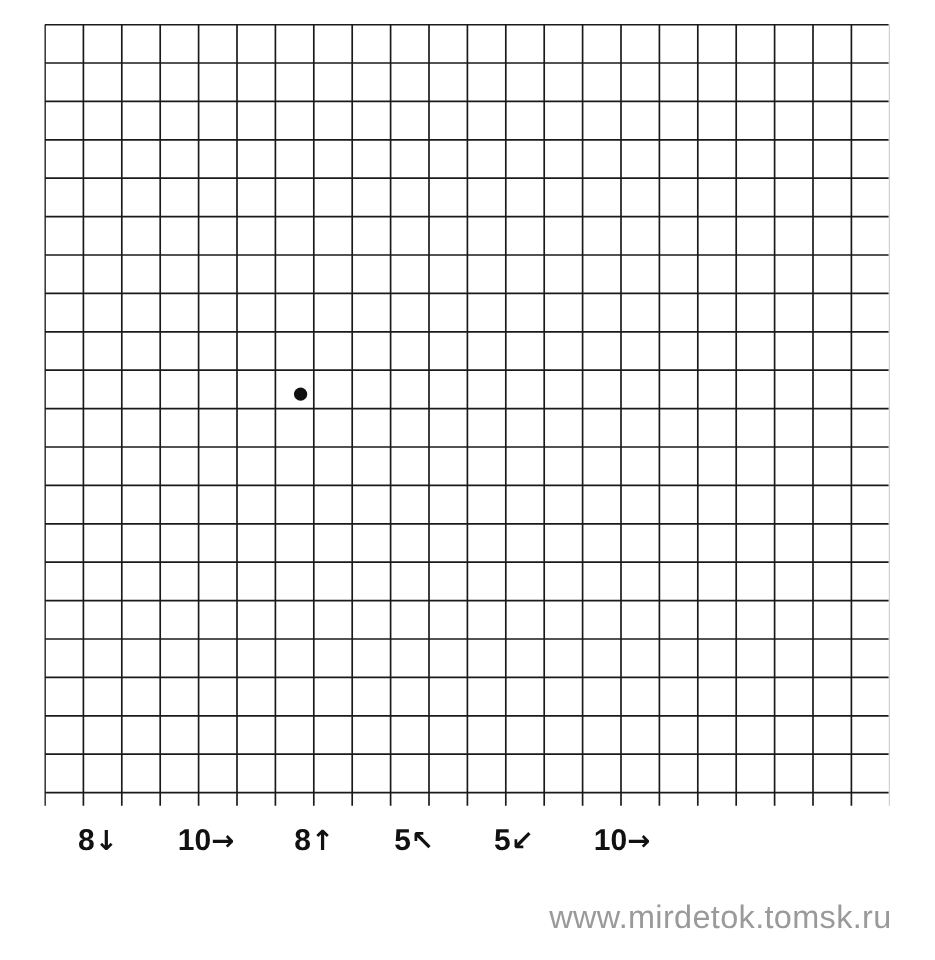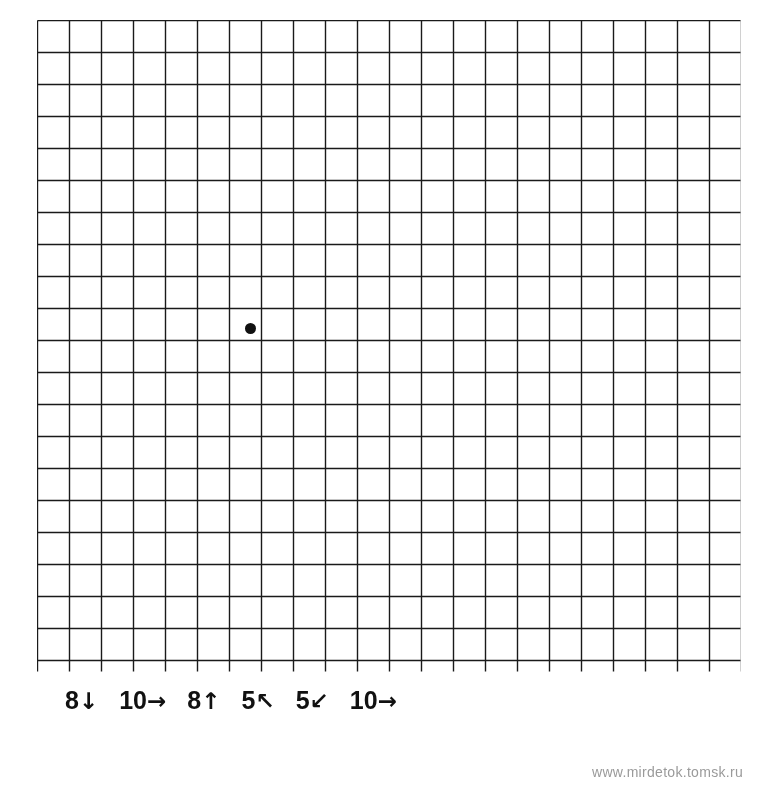--- a/index.html
+++ b/index.html
@@ -56,39 +56,40 @@
     display: flex;
     align-items: center;
     font-size: 25px;
     font-weight: bold;
     color: #111111;
     letter-spacing: 0px;
   }
   .instr-item {
     white-space: nowrap;
     margin-right: 21px;
+    margin-left: 29px;
   }
   .instr-item:first-child {
     margin-left: 28px;
   }
   .instr-num {
     font-weight: bold;
   }
   .instr-arrow {
     font-weight: bold;
     font-family: "DejaVu Sans", sans-serif;
     font-size: 23px;
   }
 
   
   .watermark {
     position: absolute;
     right: 36px;
     bottom: 20px;
-    font-size: 14px;
+    font-size: 27px;
     color: #9a9a9a;
     font-family: "Liberation Sans", sans-serif;
     letter-spacing: 0.3px;
   }
 </style>
 </head>
 <body>
 
 <div id="worksheet">
 

